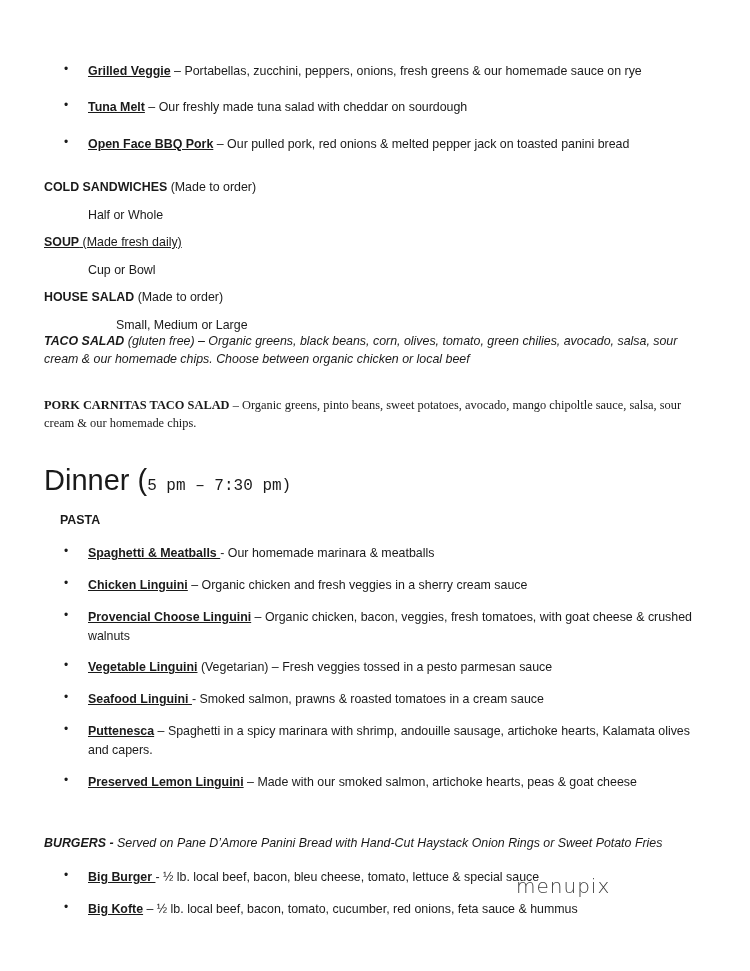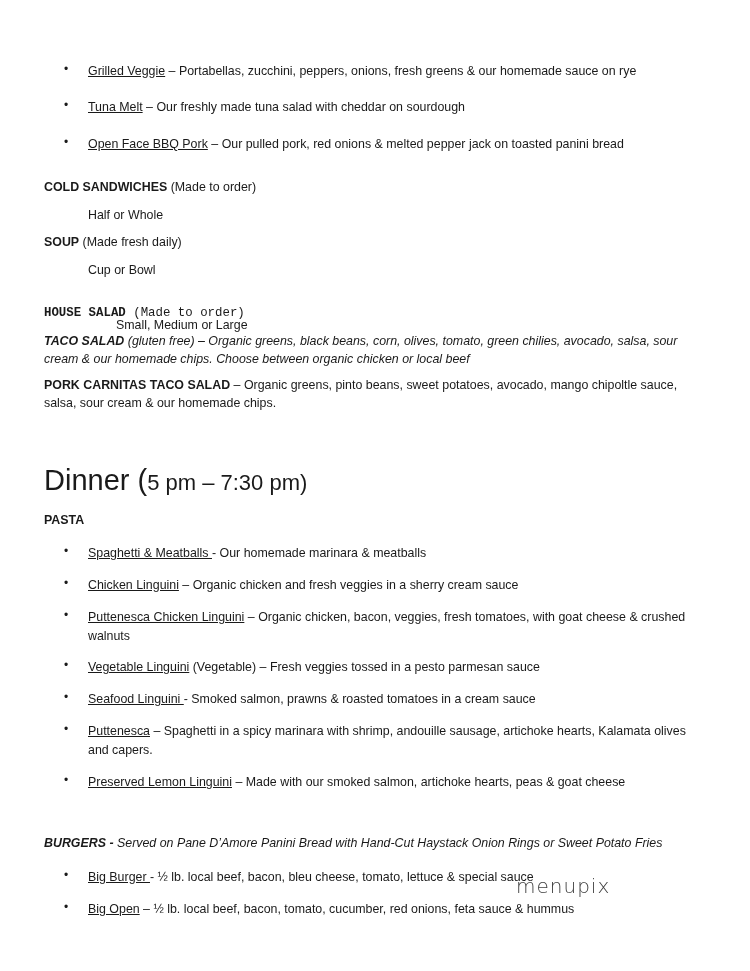--- a/index.html
+++ b/index.html
@@ -5,26 +5,26 @@
   html, body { margin: 0; padding: 0; background: #ffffff; }
   body {
     width: 750px; height: 971px; position: relative; overflow: hidden;
     font-family: "Liberation Sans", sans-serif; color: #1a1a1a; font-size: 12.4px;
   }
   .abs { position: absolute; white-space: nowrap; text-align: right; }
   .bullet-item { position: absolute; left: 64px; }
   .bullet { position: absolute; left: 0; top: 0; font-size: 12px; }
   .item-text { position: absolute; left: 24px; top: 0; white-space: nowrap; line-height: 19px; }
   .item-text.wrap { white-space: normal; width: 620px; }
-  .name { font-weight: normal; text-decoration: underline; }
+  .name { font-weight: bold; text-decoration: underline; }
   .hdr { font-weight: bold; }
   .sub { position: absolute; left: 88px; white-space: nowrap; }
   .para { position: absolute; left: 44px; width: 665px; line-height: 18px; }
   .dinner-title { position: absolute; left: 44px; top: 464px; font-size: 29px; white-space: nowrap; }
-  .dinner-hours { font-size: 22px; }
+  .dinner-hours { font-size: 16px; font-family: Liberation Mono, monospace; }
   .watermark {
     position: absolute; left: 516px; top: 874px; font-size: 20px; color: #404040;
     letter-spacing: 1px; font-family: "DejaVu Sans", sans-serif; font-weight: 300;
   }
 </style>
 </head>
 <body>
 
 <div class="bullet-item" style="top:62px;">
   <span class="bullet">•</span>
@@ -35,49 +35,49 @@
   <span class="item-text"><span class="name">Tuna Melt</span><span> – </span><span>Our freshly made tuna salad with cheddar on sourdough</span></span>
 </div>
 <div class="bullet-item" style="top:135px;">
   <span class="bullet">•</span>
   <span class="item-text"><span class="name">Open Face BBQ Pork</span><span> – </span><span>Our pulled pork, red onions &amp; melted pepper jack on toasted panini bread</span></span>
 </div>
 
 <div class="abs" style="left:44px; top:180px;"><span class="hdr">COLD SANDWICHES</span><span> (Made to order)</span></div>
 <div class="sub" style="top:208px;">Half or Whole</div>
 
-<div class="abs" style="left:44px; top:235px;"><span class="hdr">SOUP</span><span> (Made fresh daily)</span></div>
+<div class="abs" style="left:44px; top:235px;text-decoration:underline;"><span class="hdr">SOUP</span><span> (Made fresh daily)</span></div>
 <div class="sub" style="top:263px;">Cup or Bowl</div>
 
-<div class="abs" style="left:44px; top:306px;font-family:Liberation Mono, monospace;"><span class="hdr">HOUSE SALAD</span><span> (Made to order)</span></div>
+<div class="abs" style="left:44px; top:290px;"><span class="hdr">HOUSE SALAD</span><span> (Made to order)</span></div>
 <div class="sub" style="top:318px;margin-left:28px;">Small, Medium or Large</div>
 
 <div class="para" style="top:332px;font-style:italic;"><span class="hdr">TACO SALAD</span><span> (gluten free) – </span><span>Organic greens, black beans, corn, olives, tomato, green chilies, avocado, salsa, sour cream &amp; our homemade chips. Choose between organic chicken or local beef</span></div>
 
-<div class="para" style="top:376px;"><span class="hdr">PORK CARNITAS TACO SALAD</span><span> – </span><span>Organic greens, pinto beans, sweet potatoes, avocado, mango chipoltle sauce, salsa, sour cream &amp; our homemade chips.</span></div>
+<div class="para" style="top:396px;font-family:Liberation Serif, serif;"><span class="hdr">PORK CARNITAS TACO SALAD</span><span> – </span><span>Organic greens, pinto beans, sweet potatoes, avocado, mango chipoltle sauce, salsa, sour cream &amp; our homemade chips.</span></div>
 
 <div class="dinner-title"><span>Dinner (</span><span class="dinner-hours">5 pm – 7:30 pm)</span></div>
 
-<div class="abs hdr" style="left:44px; top:513px;">PASTA</div>
+<div class="abs hdr" style="left:60px; top:513px;">PASTA</div>
 
 <div class="bullet-item" style="top:544px;">
   <span class="bullet">•</span>
   <span class="item-text"><span class="name">Spaghetti &amp; Meatballs </span><span> - </span><span>Our homemade marinara &amp; meatballs</span></span>
 </div>
 <div class="bullet-item" style="top:576px;">
   <span class="bullet">•</span>
   <span class="item-text"><span class="name">Chicken Linguini</span><span> – </span><span>Organic chicken and fresh veggies in a sherry cream sauce</span></span>
 </div>
 <div class="bullet-item" style="top:608px;">
   <span class="bullet">•</span>
-  <span class="item-text wrap"><span class="name">Puttenesca Chicken Linguini</span><span> – </span><span>Organic chicken, bacon, veggies, fresh tomatoes, with goat cheese &amp; crushed walnuts</span></span>
+  <span class="item-text wrap"><span class="name">Provencial Choose Linguini</span><span> – </span><span>Organic chicken, bacon, veggies, fresh tomatoes, with goat cheese &amp; crushed walnuts</span></span>
 </div>
 <div class="bullet-item" style="top:658px;">
   <span class="bullet">•</span>
-  <span class="item-text"><span class="name">Vegetable Linguini</span><span> (Vegetable) – </span><span>Fresh veggies tossed in a pesto parmesan sauce</span></span>
+  <span class="item-text"><span class="name">Vegetable Linguini</span><span> (Vegetarian) – </span><span>Fresh veggies tossed in a pesto parmesan sauce</span></span>
 </div>
 <div class="bullet-item" style="top:690px;">
   <span class="bullet">•</span>
   <span class="item-text"><span class="name">Seafood Linguini </span><span> - </span><span>Smoked salmon, prawns &amp; roasted tomatoes in a cream sauce</span></span>
 </div>
 <div class="bullet-item" style="top:722px;">
   <span class="bullet">•</span>
   <span class="item-text wrap"><span class="name">Puttenesca</span><span> – </span><span>Spaghetti in a spicy marinara with shrimp, andouille sausage, artichoke hearts, Kalamata olives and capers.</span></span>
 </div>
 <div class="bullet-item" style="top:773px;">
@@ -86,16 +86,16 @@
 </div>
 
 <div class="abs" style="left:44px; top:836px;font-style:italic;"><span class="hdr">BURGERS - </span><span> Served on Pane D’Amore Panini Bread with Hand-Cut Haystack Onion Rings or Sweet Potato Fries</span></div>
 
 <div class="bullet-item" style="top:868px;">
   <span class="bullet">•</span>
   <span class="item-text"><span class="name">Big Burger </span><span> - </span><span>½ lb. local beef, bacon, bleu cheese, tomato, lettuce &amp; special sauce</span></span>
 </div>
 <div class="bullet-item" style="top:900px;">
   <span class="bullet">•</span>
-  <span class="item-text"><span class="name">Big Open</span><span> – </span><span>½ lb. local beef, bacon, tomato, cucumber, red onions, feta sauce &amp; hummus</span></span>
+  <span class="item-text"><span class="name">Big Kofte</span><span> – </span><span>½ lb. local beef, bacon, tomato, cucumber, red onions, feta sauce &amp; hummus</span></span>
 </div>
 
 <div class="watermark">menupix</div>
 
 </body></html>

